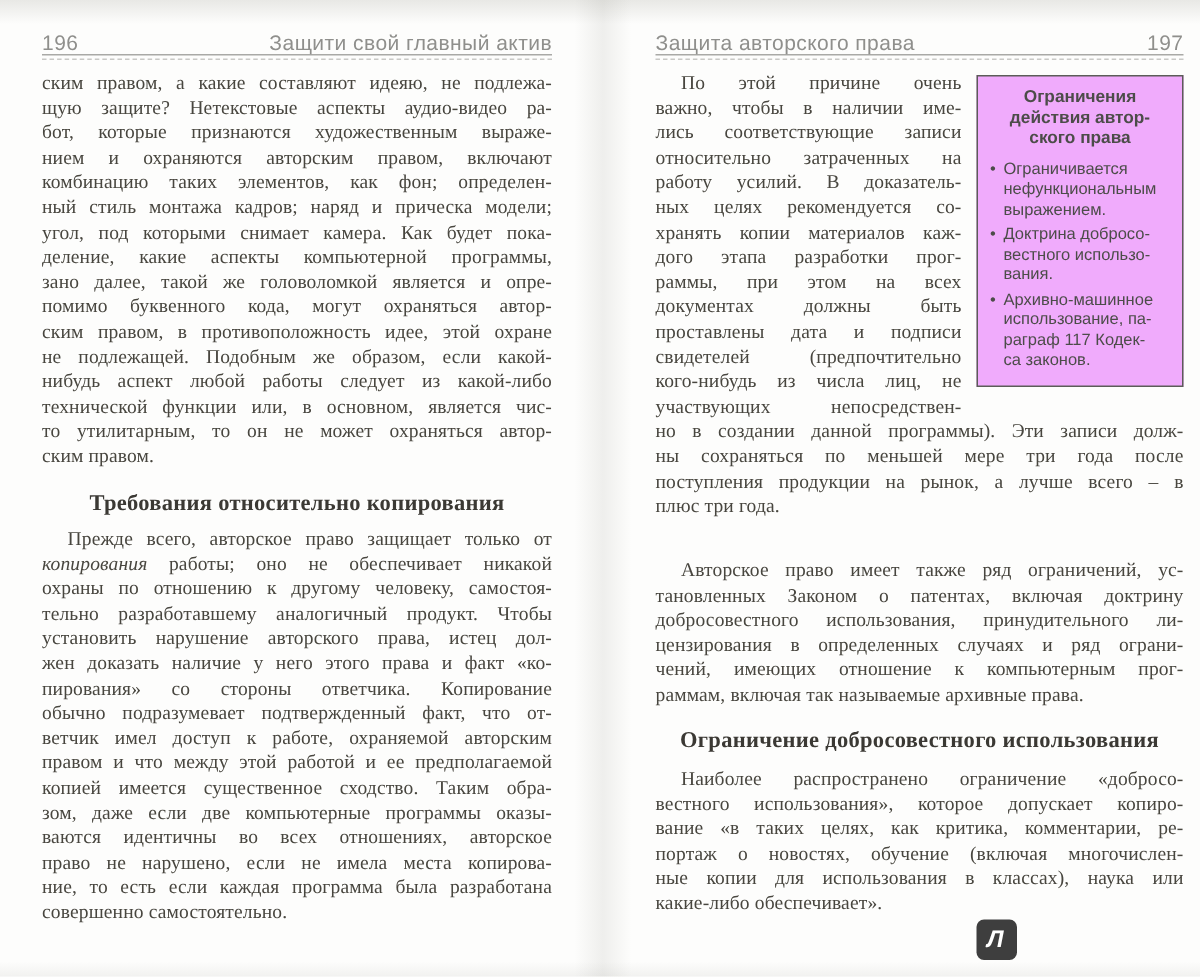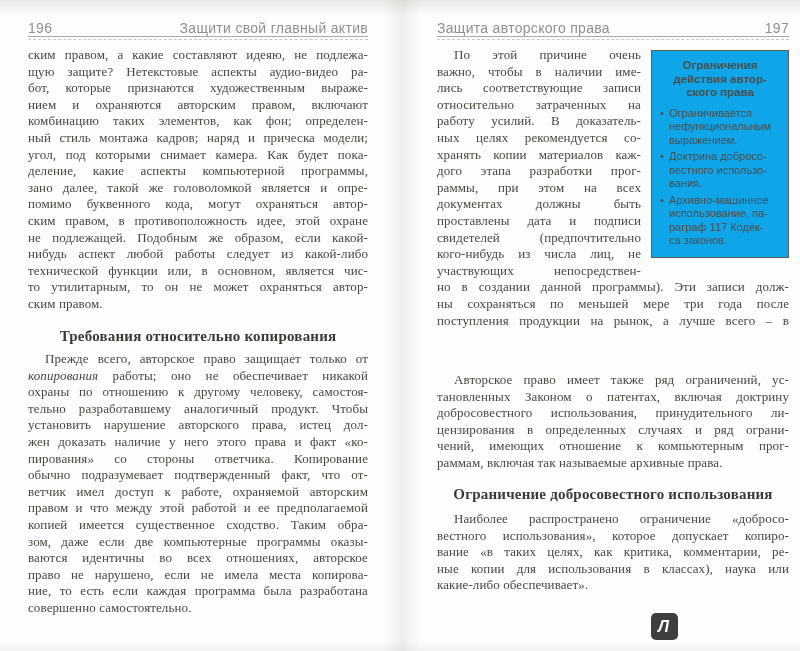--- a/index.html
+++ b/index.html
@@ -41,21 +41,21 @@
   .tline.indent { text-indent:17px; }
   .section-heading {
     position:absolute; text-align:center; font-weight:bold;
     font-size:15px; color:#3b3934; letter-spacing:0.2px;
   }
   .sidebar-float { float:right; width:148px; height:230px; }
   .sidebar-box {
     box-sizing:border-box; width:138px; margin-left:10px; margin-top:3px;
     border:1px solid #5c5c59; padding:8px 7px 9px 7px;
     font-family:"Liberation Sans", sans-serif; color:#4c4c49;
-    background:#0ea5e9;
+    background:#f0abfc;
   }
   .sidebar-title { font-weight:bold; font-size:11.5px; }
   .sidebar-title .tline { line-height:13.5px; text-align:center; text-align-last:center; letter-spacing:0; }
   .sidebar-bullets { margin-top:7px; font-size:11px; }
   .bullet { position:relative; padding-left:10px; margin-top:3px; }
   .bullet::before { content:"\2022"; position:absolute; left:1px; top:0; line-height:13.5px; }
   .bullet .tline { line-height:13.5px; text-align:center; text-align-last:left; letter-spacing:0; }
   .logo-stamp {
     position:absolute; left:651px; top:613px; width:27px; height:27px;
     background:#3e3e3e; border-radius:5px;
@@ -165,38 +165,40 @@
         <div class="tline">дого этапа разработки прог-</div>
         <div class="tline">раммы, при этом на всех</div>
         <div class="tline">документах должны быть</div>
         <div class="tline">проставлены дата и подписи</div>
         <div class="tline">свидетелей (предпочтительно</div>
         <div class="tline">кого-нибудь из числа лиц, не</div>
         <div class="tline">участвующих непосредствен-</div>
         <div class="tline">но в создании данной программы). Эти записи долж-</div>
         <div class="tline">ны сохраняться по меньшей мере три года после</div>
         <div class="tline">поступления продукции на рынок, а лучше всего – в</div>
+        <div class="tline lastline">плюс три года.</div>
       </div>
   </div>
 
   <div class="textblock" style="left:37px; top:372px; width:352px;">
       <div class="tline indent">Авторское право имеет также ряд ограничений, ус-</div>
       <div class="tline">тановленных Законом о патентах, включая доктрину</div>
       <div class="tline">добросовестного использования, принудительного ли-</div>
       <div class="tline">цензирования в определенных случаях и ряд ограни-</div>
       <div class="tline">чений, имеющих отношение к компьютерным прог-</div>
       <div class="tline lastline">раммам, включая так называемые архивные права.</div>
     </div>
 
   <div class="section-heading" style="left:37px; top:486px; width:352px;">Ограничение добросовестного использования</div>
 
   <div class="textblock" style="left:37px; top:511px; width:352px;">
       <div class="tline indent">Наиболее распространено ограничение «добросо-</div>
       <div class="tline">вестного использования», которое допускает копиро-</div>
       <div class="tline">вание «в таких целях, как критика, комментарии, ре-</div>
+      <div class="tline">портаж о новостях, обучение (включая многочислен-</div>
       <div class="tline">ные копии для использования в классах), наука или</div>
       <div class="tline lastline">какие-либо обеспечивает».</div>
     </div>
 </div>
 
 <div class="logo-stamp">
   <span>Л</span>
 </div>
 
 <div class="edge-bottom"></div>

